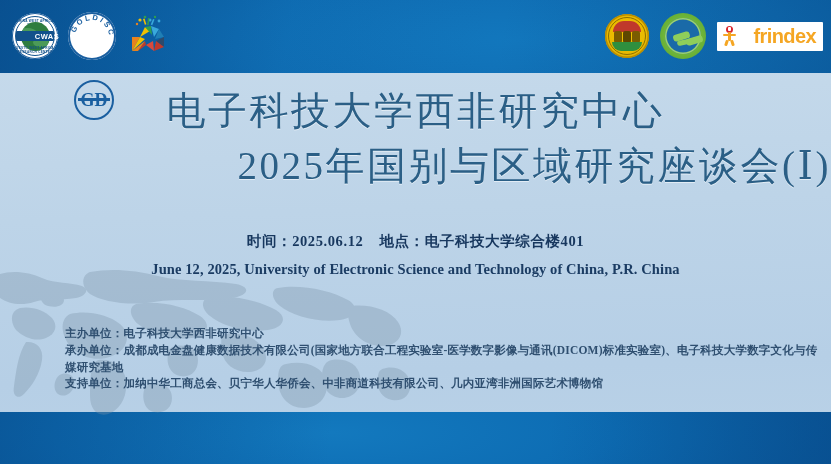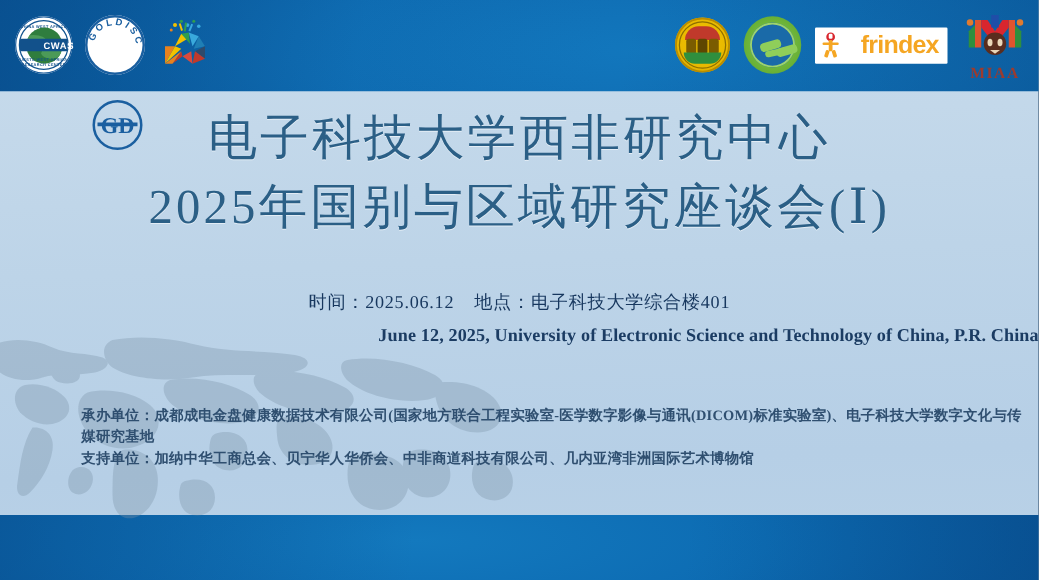--- a/index.html
+++ b/index.html
@@ -83,45 +83,44 @@
   }
   .title-1, .title-2 {
     font-family: "Liberation Serif", "DejaVu Serif", serif;
     font-size: 39px;
     letter-spacing: 2.5px;
     color: #2b5f86;
     font-weight: 400;
     line-height: 1.18;
     text-shadow: 0 1px 0 rgba(255,255,255,0.55);
   }
-  .title-2 { margin-top: 9px; }
+  .title-2 { margin-top: 9px; text-align: right; }
 
   .meta {
     position: absolute;
     left: 0; top: 232px;
     width: 831px;
     text-align: center;
     z-index: 2;
   }
   .meta-cn {
     font-size: 14.5px;
-    font-weight: normal;
+    font-weight: bold;
     color: #17375e;
     letter-spacing: 0.6px;
     font-family: "Liberation Serif", "DejaVu Serif", serif;
   }
   .meta-cn .gap { display:inline-block; width: 16px; }
   .meta-en {
     margin-top: 10px;
     font-size: 14.5px;
     font-weight: bold;
     color: #1b3c63;
     font-family: "Liberation Serif", "DejaVu Serif", serif;
     letter-spacing: 0.1px;
-    text-align: right;
   }
 
   
   .orgs {
     position: absolute;
     left: 65px; top: 325px;
     width: 760px;
     z-index: 2;
     color: #2f4f70;
     font-size: 11.5px;
@@ -378,37 +377,20 @@
         <div class="body">
             <i></i>
             <i></i>
             <i></i>
             <i></i>
           </div>
       </div>
       <div class="word">frindex</div>
     </div>
 
-    <div class="lg miaa">
-      <svg class="glyph" viewBox="0 0 54 38">
-        <circle cx="7" cy="10" r="2.6" fill="#e07a2f"></circle>
-        <circle cx="47" cy="10" r="2.6" fill="#e07a2f"></circle>
-        <path d="M11 30 L11 8 L16 8 L16 30 Z" fill="#e0542f"></path>
-        <path d="M43 30 L43 8 L38 8 L38 30 Z" fill="#e0542f"></path>
-        <path d="M16 8 L21 8 L27 17 L33 8 L38 8 L38 14 L27 28 L16 14 Z" fill="#d9262e"></path>
-        <path d="M24 4 L30 4 L30 14 L24 14 Z" fill="#1f4ea8"></path>
-        <path d="M6 17 L11 12 L11 30 L6 30 Z" fill="#2f8f3e"></path>
-        <path d="M48 17 L43 12 L43 30 L48 30 Z" fill="#2f8f3e"></path>
-        <circle cx="27" cy="27" r="9" fill="#5a2d1e"></circle>
-        <ellipse cx="23" cy="26" rx="2" ry="3" fill="#e9d6b8"></ellipse>
-        <ellipse cx="31" cy="26" rx="2" ry="3" fill="#e9d6b8"></ellipse>
-        <path d="M23 32 L31 32 L27 35 Z" fill="#e9d6b8"></path>
-      </svg>
-      <div class="label">MIAA</div>
-    </div>
   </div>
 
   <svg class="map-watermark" viewBox="0 0 430 150">
     <g fill="#7b93a8">
       <path d="M14 6 C26 2 44 4 56 10 C70 16 84 14 96 18 C104 21 100 28 90 30 C74 33 60 30 48 34 C36 38 22 36 14 30 C6 24 4 10 14 6 Z"></path>
       <path d="M104 4 C124 0 150 2 172 8 C196 14 224 12 250 16 C266 19 262 28 246 30 C220 34 192 30 168 34 C144 38 116 34 104 26 C96 20 94 8 104 4 Z"></path>
       <path d="M34 40 C46 38 58 42 66 50 C72 57 70 66 60 70 C50 74 38 70 30 62 C24 54 24 43 34 40 Z"></path>
       <path d="M40 74 C50 73 58 80 56 92 C54 106 46 118 38 126 C32 132 26 128 28 118 C30 104 32 86 40 74 Z"></path>
       <path d="M84 46 C100 42 122 46 134 56 C146 66 142 82 126 88 C112 94 96 90 86 80 C76 70 72 52 84 46 Z"></path>
       <path d="M112 92 C126 90 138 98 140 112 C142 128 134 142 122 146 C112 149 104 142 104 128 C104 112 104 96 112 92 Z"></path>
@@ -433,18 +415,19 @@
   </div>
 
   <div class="meta">
     <div class="meta-cn">
       <span>时间：</span><span>2025.06.12</span><span class="gap"></span><span>地点：</span><span>电子科技大学综合楼401</span>
     </div>
     <div class="meta-en">June 12, 2025, University of Electronic Science and Technology of China, P.R. China</div>
   </div>
 
   <div class="orgs">
+    <div class="line"><span>主办单位：</span><span>电子科技大学西非研究中心</span></div>
     <div class="wrapline"><span>承办单位：</span><span>成都成电金盘健康数据技术有限公司(国家地方联合工程实验室-医学数字影像与通讯(DICOM)标准实验室)、电子科技大学数字文化与传媒研究基地</span></div>
     <div class="line"><span>支持单位：</span><span>加纳中华工商总会、贝宁华人华侨会、中非商道科技有限公司、几内亚湾非洲国际艺术博物馆</span></div>
   </div>
 
   <div class="bottom-bar"></div>
 </div>
 
 </body></html>

